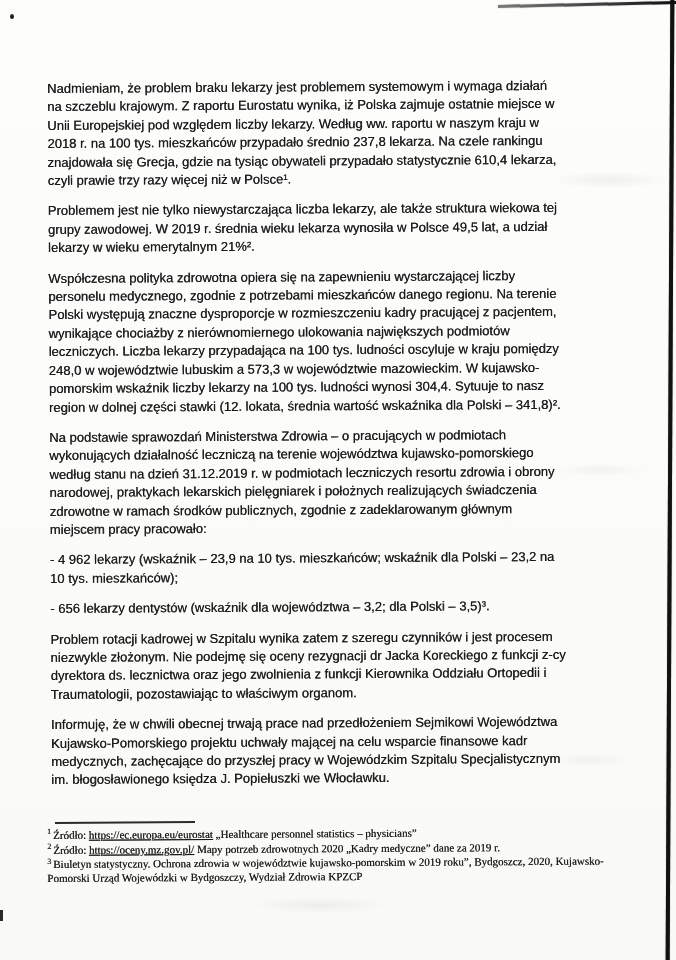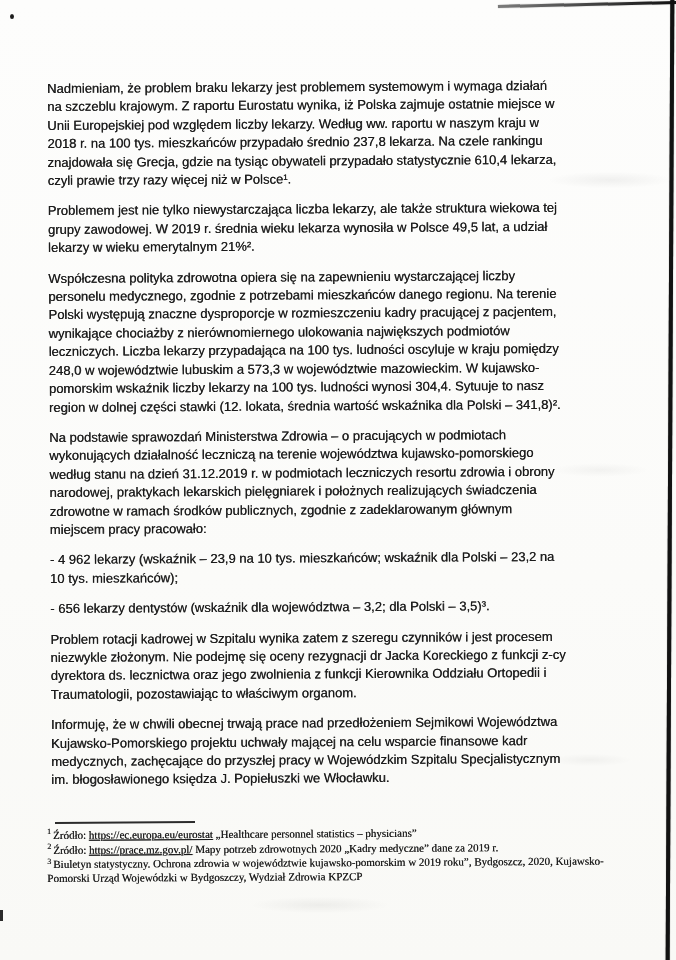--- a/index.html
+++ b/index.html
@@ -70,19 +70,19 @@
 </div>
 
 <div class="footnotes">
   <div class="fn-separator"></div>
 
   <div class="fn-line">
     <span class="fn-marker">1</span><span>Źródło: </span><span class="fn-link">https://ec.europa.eu/eurostat</span><span> „Healthcare personnel statistics – physicians”</span>
   </div>
 
   <div class="fn-line">
-    <span class="fn-marker">2</span><span>Źródło: </span><span class="fn-link">https://prace.mz.gov.pl/</span><span> Mapy potrzeb zdrowotnych 2020  „Kadry medyczne”  dane za 2019 r.</span>
+    <span class="fn-marker">2</span><span>Źródło: </span><span class="fn-link">https://oceny.mz.gov.pl/</span><span> Mapy potrzeb zdrowotnych 2020  „Kadry medyczne”  dane za 2019 r.</span>
   </div>
 
   <div class="fn-line">
     <span class="fn-marker">3</span><span>Biuletyn statystyczny. Ochrona zdrowia w województwie kujawsko-pomorskim w 2019 roku”, Bydgoszcz, 2020, Kujawsko-Pomorski Urząd Wojewódzki w Bydgoszczy, Wydział Zdrowia KPZCP</span>
   </div>
 </div>
 
 </body></html>

